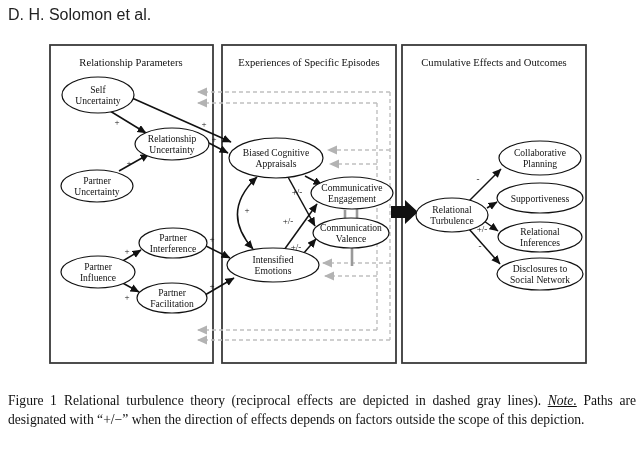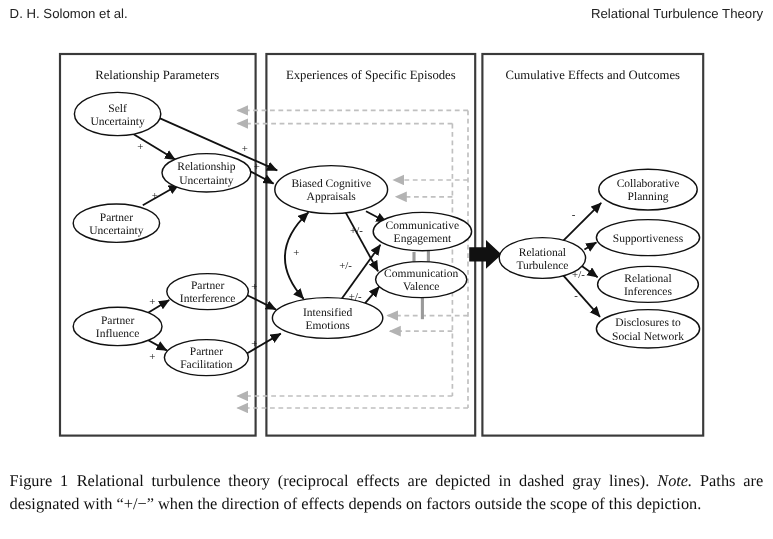--- a/index.html
+++ b/index.html
@@ -1,43 +1,42 @@
 <!DOCTYPE html>
 <html><head>
 <meta charset="utf-8">
 <style>
   html,body{margin:0;padding:0;background:#fff;}
   .page{position:relative;width:644px;height:449px;background:#ffffff;overflow:hidden;
         font-family:"Liberation Serif", serif;color:#111;}
   .page-header{position:absolute;top:6px;left:8px;right:8px;display:flex;
         justify-content:space-between;font-family:"Liberation Sans", sans-serif;
-        font-size:11px;color:#222;}
+        font-size:16px;color:#222;}
   .fig-svg{position:absolute;top:0;left:0;}
   .caption{position:absolute;top:377px;left:8px;right:8px;font-size:13.6px;
         line-height:1.46;text-align:justify;color:#111;}
   .caption .figlabel{font-weight:normal;margin-right:7px;}
-  .caption .notelabel{font-style:italic;}
+  .caption .notelabel{font-style:italic;text-decoration:underline;}
   text{fill:#111;}
   .panel-title{font-size:10.6px;}
   .node-text{font-size:9.6px;text-anchor:middle;}
   .sign{font-size:9px;text-anchor:middle;}
   .edge{stroke:#111;stroke-width:1.5;fill:none;}
   .pbox{fill:none;stroke:#3a3a3a;stroke-width:1.8;}
   .oval{fill:#fff;stroke:#111;stroke-width:1.2;}
   .dash{stroke:#c0c0c0;stroke-width:1.4;fill:none;stroke-dasharray:4 3;}
   .stub{stroke:#9a9a9a;stroke-width:2.6;fill:none;}
 </style>
 </head>
 <body>
 
 <div class="page">
 
   <div class="page-header">
     <span>D. H. Solomon et al.</span>
-    <span>Relational Turbulence Theory</span>
   </div>
 
   <svg class="fig-svg" width="644" height="449" viewBox="0 0 644 449">
     <defs>
       <marker id="ab" markerUnits="userSpaceOnUse" markerWidth="10" markerHeight="9" refX="8.5" refY="4" orient="auto">
         <path d="M0,0 L9,4 L0,8 z" fill="#111"></path>
       </marker>
       <marker id="abr" markerUnits="userSpaceOnUse" markerWidth="10" markerHeight="9" refX="8.5" refY="4" orient="auto-start-reverse">
         <path d="M0,0 L9,4 L0,8 z" fill="#111"></path>
       </marker>

